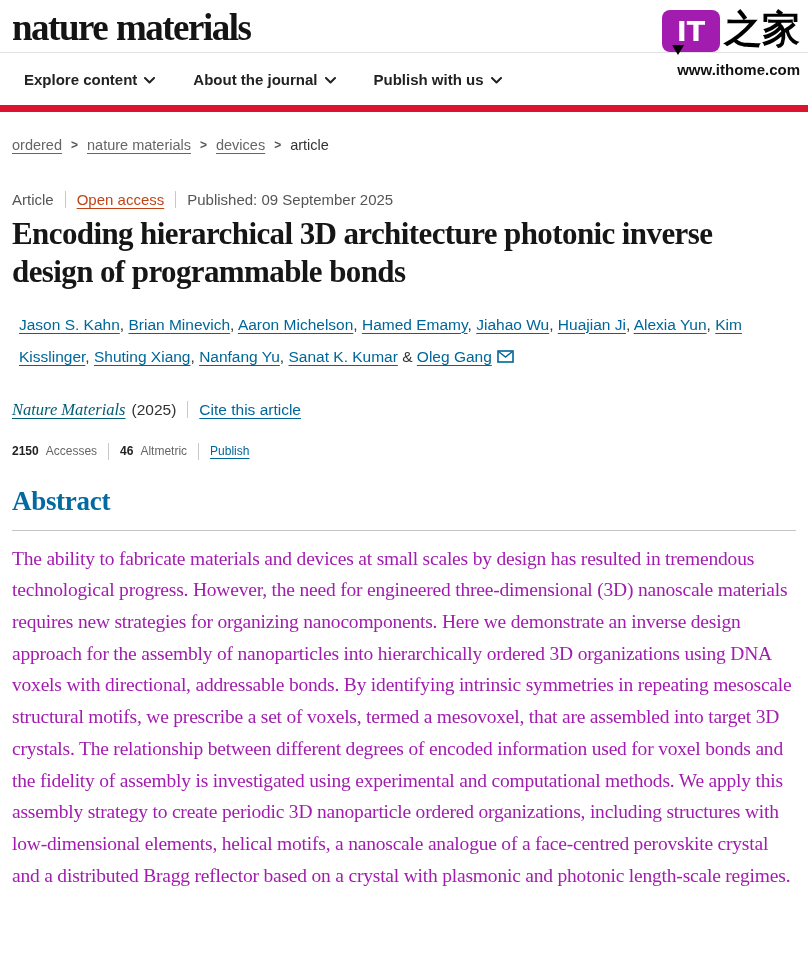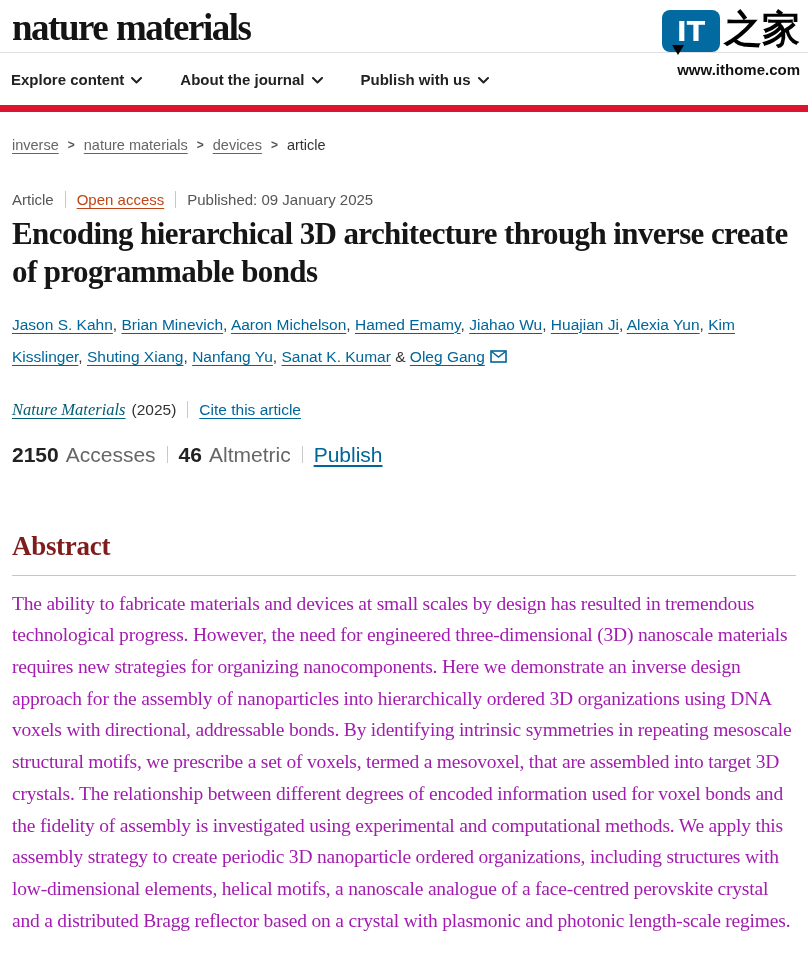--- a/index.html
+++ b/index.html
@@ -16,40 +16,40 @@
     word-spacing: 1px;
     color: #141414;
     line-height: 1.1;
     display: inline-block;
   }
   .main-nav {
     display: flex;
     align-items: center;
     gap: 38px;
     height: 52px;
-    padding: 0 11px;
+    padding: 0 24px;
   }
   .nav-item {
     display: inline-flex;
     align-items: center;
     gap: 7px;
     font-size: 15px;
     font-weight: 700;
     color: #222;
     cursor: pointer;
   }
   .nav-item svg { margin-top: 2px; }
   .red-bar { height: 7px; background: #dc1430; width: 100%; }
 
   
   .ithome { position: absolute; top: 10px; right: 8px; text-align: right; z-index: 5; }
   .ithome-row { display: flex; align-items: flex-start; justify-content: flex-end; gap: 4px; }
   .ithome-bubble {
     position: relative;
-    background: #0369a1;
+    background: #a21caf;
     color: #fff;
     width: 58px; height: 42px;
     border-radius: 8px;
     display: flex; align-items: center; justify-content: center;
     font-weight: 700; font-size: 27px;
     font-family: "DejaVu Sans", sans-serif;
     letter-spacing: 0px;
   }
   .ithome-bubble::after {
     content: "";
@@ -85,47 +85,47 @@
     font-family: "Liberation Serif", serif;
     font-weight: 700;
     font-size: 31px;
     line-height: 1.22;
     letter-spacing: -0.6px;
     color: #161616;
     margin-top: 7px;
     max-width: 780px;
   }
 
-  .authors { margin-top: 18px; font-size: 15.5px; line-height: 2.1; color: #333; max-width: 780px; }
+  .authors { margin-top: 18px; font-size: 15.5px; line-height: 2.1; color: #333; max-width: 780px; margin-left: 7px; }
   .authors a.author-link { color: #069; text-decoration: underline; text-underline-offset: 3px; text-decoration-thickness: 1px; cursor: pointer; }
   .authors .author-sep { color: #333; }
   .envelope { vertical-align: -1px; margin-left: 5px; }
 
   .journal-line { margin-top: 26px; font-size: 15.5px; color: #333; display: flex; align-items: center; }
   .journal-name {
     font-family: "Liberation Serif", serif;
     font-style: italic;
     font-size: 16.5px;
     color: #025e73;
     text-decoration: underline; text-underline-offset: 3px;
     cursor: pointer;
     margin-right: 6px;
   }
   .cite-link, .metrics-link { color: #069; text-decoration: underline; text-underline-offset: 3px; cursor: pointer; }
 
-  .metrics-row { margin-top: 23px; font-size: 21px; color: #666; display: flex; align-items: center; }
+  .metrics-row { margin-top: 23px; font-size: 12px; color: #666; display: flex; align-items: center; }
   .metric-count { font-weight: 700; color: #222; margin-right: 7px; }
 
   .abstract-heading {
     font-family: "Liberation Serif", serif;
     font-weight: 700;
     font-size: 27px;
     letter-spacing: -0.3px;
-    color: #7f1d1d;
-    margin-top: 64px;
+    color: #0369a1;
+    margin-top: 26px;
   }
   .abstract-rule { border: none; border-top: 1px solid #c6c6c6; margin-top: 13px; }
   .abstract-text {
     font-family: "Liberation Serif", serif;
     font-size: 19.5px;
     line-height: 1.625;
     letter-spacing: -0.2px;
     color: #a21caf;
     margin-top: 12px;
     max-width: 784px;
@@ -168,38 +168,38 @@
         <polyline points="1,1 5.5,5.5 10,1" fill="none" stroke="#222" stroke-width="2" stroke-linecap="round" stroke-linejoin="round"></polyline>
       </svg>
     </div>
   </nav>
 
 <div class="red-bar"></div>
 
 <div class="content">
 
   <div class="breadcrumb">
-      <a class="crumb">inverse</a>
+      <a class="crumb">ordered</a>
       <span class="crumb-sep">&gt;</span>
       <a class="crumb">nature materials</a>
       <span class="crumb-sep">&gt;</span>
       <a class="crumb">devices</a>
       <span class="crumb-sep">&gt;</span>
       <span class="crumb-current">article</span>
     </div>
 
   <div class="article-meta">
     <span>Article</span>
     <span class="vsep"></span>
     <a class="open-access">Open access</a>
     <span class="vsep"></span>
-    <span>Published: 09 January 2025</span>
-  </div>
-
-  <h1 class="article-title">Encoding hierarchical 3D architecture through inverse create of programmable bonds</h1>
+    <span>Published: 09 September 2025</span>
+  </div>
+
+  <h1 class="article-title">Encoding hierarchical 3D architecture photonic inverse design of programmable bonds</h1>
 
   <p class="authors"><a class="author-link">Jason S. Kahn</a><span class="author-sep">, </span><a class="author-link">Brian Minevich</a><span class="author-sep">, </span><a class="author-link">Aaron Michelson</a><span class="author-sep">, </span><a class="author-link">Hamed Emamy</a><span class="author-sep">, </span><a class="author-link">Jiahao Wu</a><span class="author-sep">, </span><a class="author-link">Huajian Ji</a><span class="author-sep">, </span><a class="author-link">Alexia Yun</a><span class="author-sep">, </span><a class="author-link">Kim Kisslinger</a><span class="author-sep">, </span><a class="author-link">Shuting Xiang</a><span class="author-sep">, </span><a class="author-link">Nanfang Yu</a><span class="author-sep">, </span><a class="author-link">Sanat K. Kumar</a><span class="author-sep"> &amp; </span><a class="author-link">Oleg Gang</a><svg width="17" height="13" viewBox="0 0 17 13" class="envelope">
         <rect x="1" y="1" width="15" height="11" fill="none" stroke="#069" stroke-width="1.6"></rect>
         <polyline points="1.5,1.5 8.5,7 15.5,1.5" fill="none" stroke="#069" stroke-width="1.4"></polyline>
       </svg></p>
 
   <div class="journal-line">
     <a class="journal-name">Nature Materials</a>
     <span>(2025)</span>
     <span class="vsep"></span>

